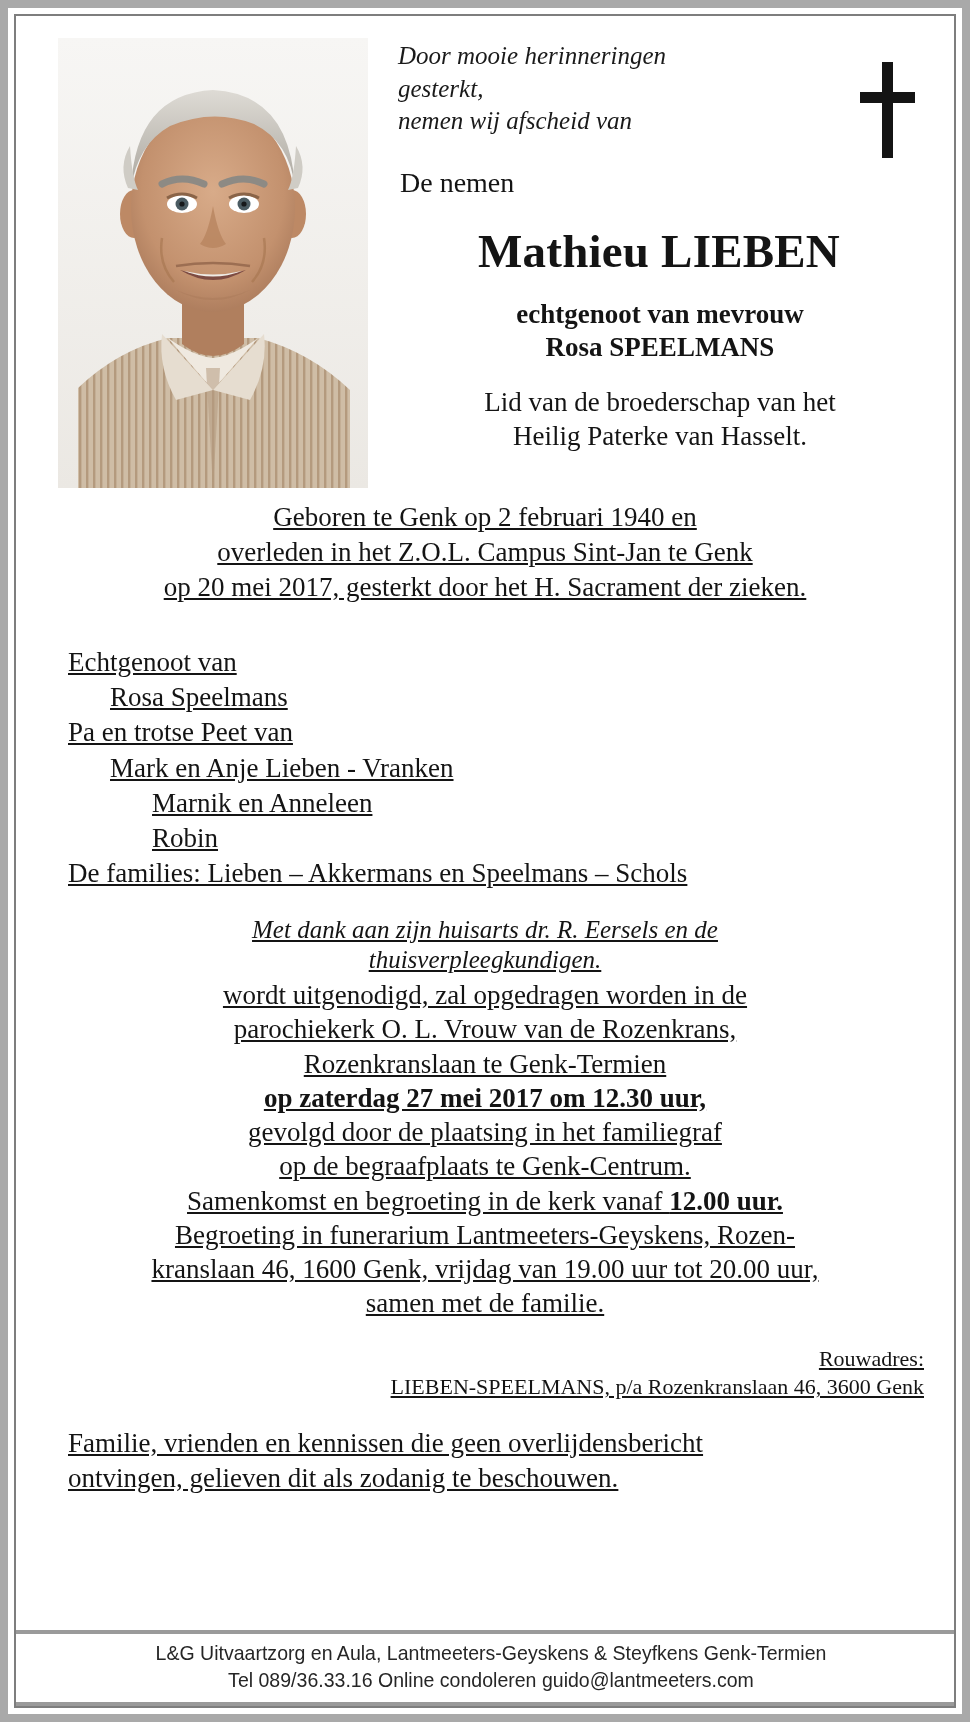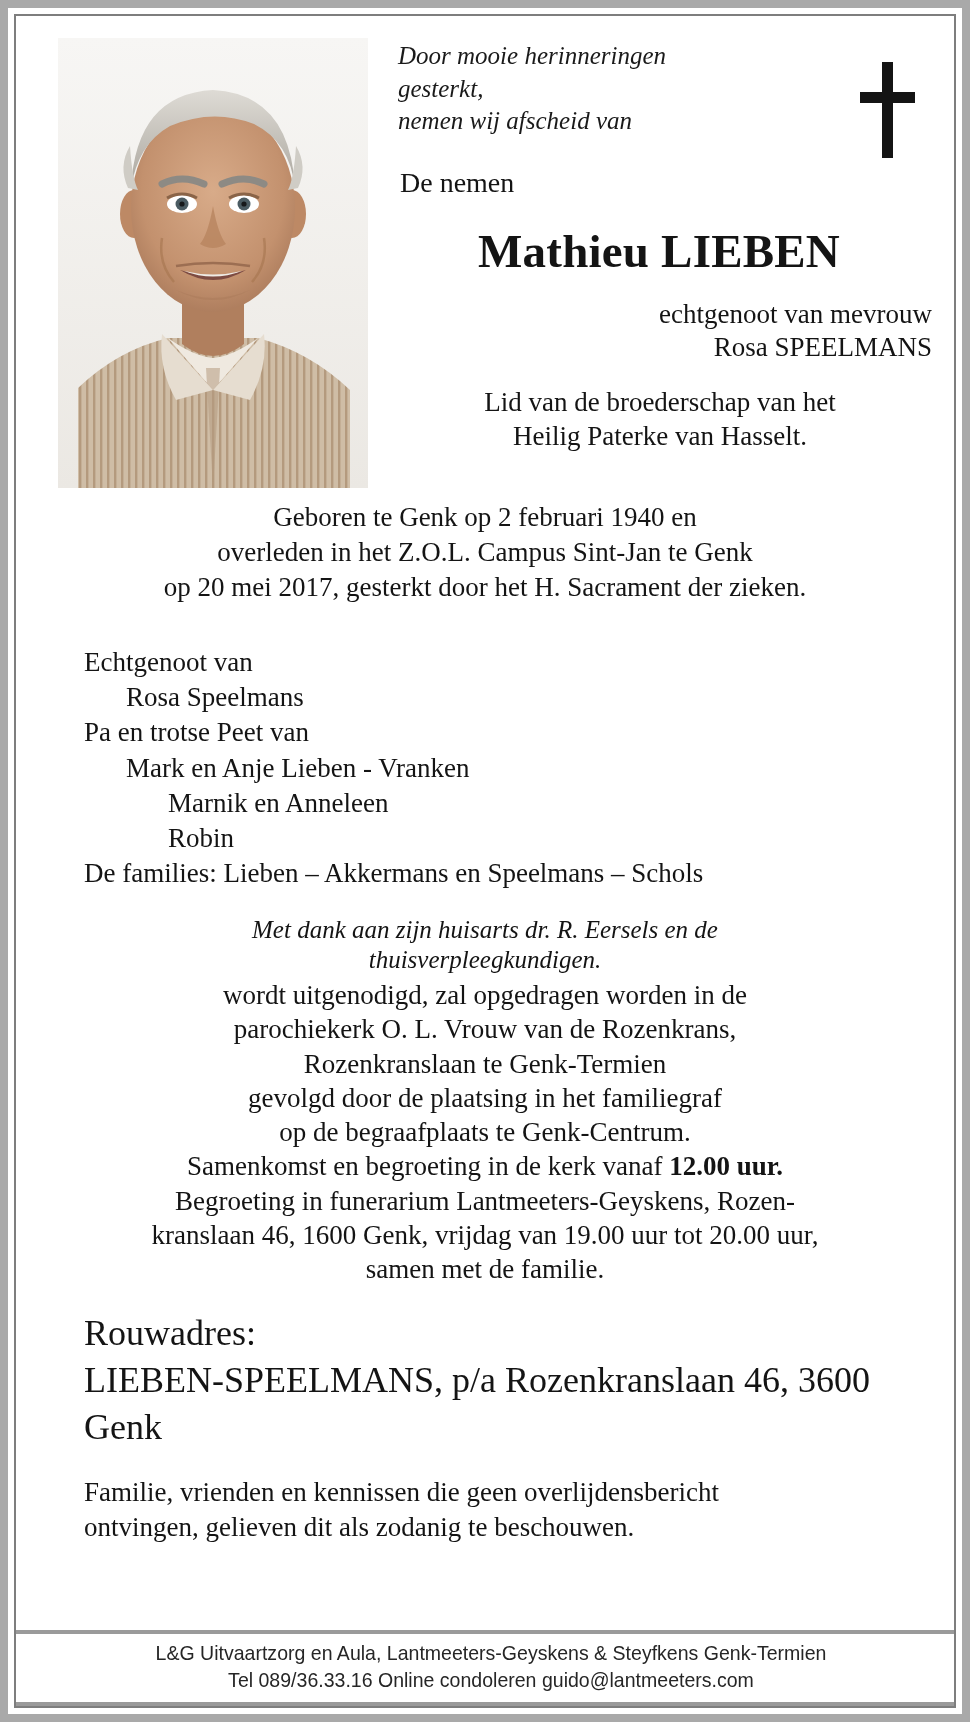--- a/index.html
+++ b/index.html
@@ -75,37 +75,38 @@
     margin-top:26px;
     font-weight:bold;
     font-size:47px;
     letter-spacing:.2px;
     text-align:center;
     padding-right:6px;
     white-space:nowrap;
   }
   .spouse{
     margin-top:20px;
-    font-weight:normal;
+    font-weight:bold;
     font-size:27px;
     line-height:1.22;
-    text-align:right;
+    text-align:center;
     padding-right:4px;
   }
   .brother{
     margin-top:22px;
     font-size:27px;
     line-height:1.25;
     text-align:center;
     padding-right:4px;
   }
 
   
   .body{
-    padding:0 46px;
+    padding:0 30px;
+    text-decoration:underline;
   }
   .born{
     margin-top:14px;
     font-size:27px;
     line-height:1.30;
     text-align:center;
   }
 
   .family{
     margin-top:40px;
@@ -128,23 +129,23 @@
   .service{
     margin-top:2px;
     font-size:27px;
     line-height:1.27;
     text-align:center;
   }
   .service b{font-weight:bold;}
 
   .address{
     margin-top:24px;
-    font-size:36px;
-    line-height:1.30;
-    text-align:left;
+    font-size:22px;
+    line-height:1.30;
+    text-align:right;
     padding-left:22px;
   }
   .notice{
     margin-top:24px;
     font-size:27px;
     line-height:1.30;
     text-align:left;
     padding-left:22px;
   }
 
@@ -296,20 +297,21 @@
 
       <div class="thanks">
         <div>Met dank aan zijn huisarts dr. R. Eersels en de</div>
         <div>thuisverpleegkundigen.</div>
       </div>
 
       <div class="service">
         <div>wordt uitgenodigd, zal opgedragen worden in de</div>
         <div>parochiekerk O. L. Vrouw van de Rozenkrans,</div>
         <div>Rozenkranslaan te Genk-Termien</div>
+        <div><b>op zaterdag 27 mei 2017 om 12.30 uur,</b></div>
         <div>gevolgd door de plaatsing in het familiegraf</div>
         <div>op de begraafplaats te Genk-Centrum.</div>
         <div><span>Samenkomst en begroeting in de kerk vanaf </span><b>12.00 uur.</b></div>
         <div>Begroeting in funerarium Lantmeeters-Geyskens, Rozen-</div>
         <div>kranslaan 46, 1600 Genk, vrijdag van 19.00 uur tot 20.00 uur,</div>
         <div>samen met de familie.</div>
       </div>
 
       <div class="address">
         <div>Rouwadres:</div>

